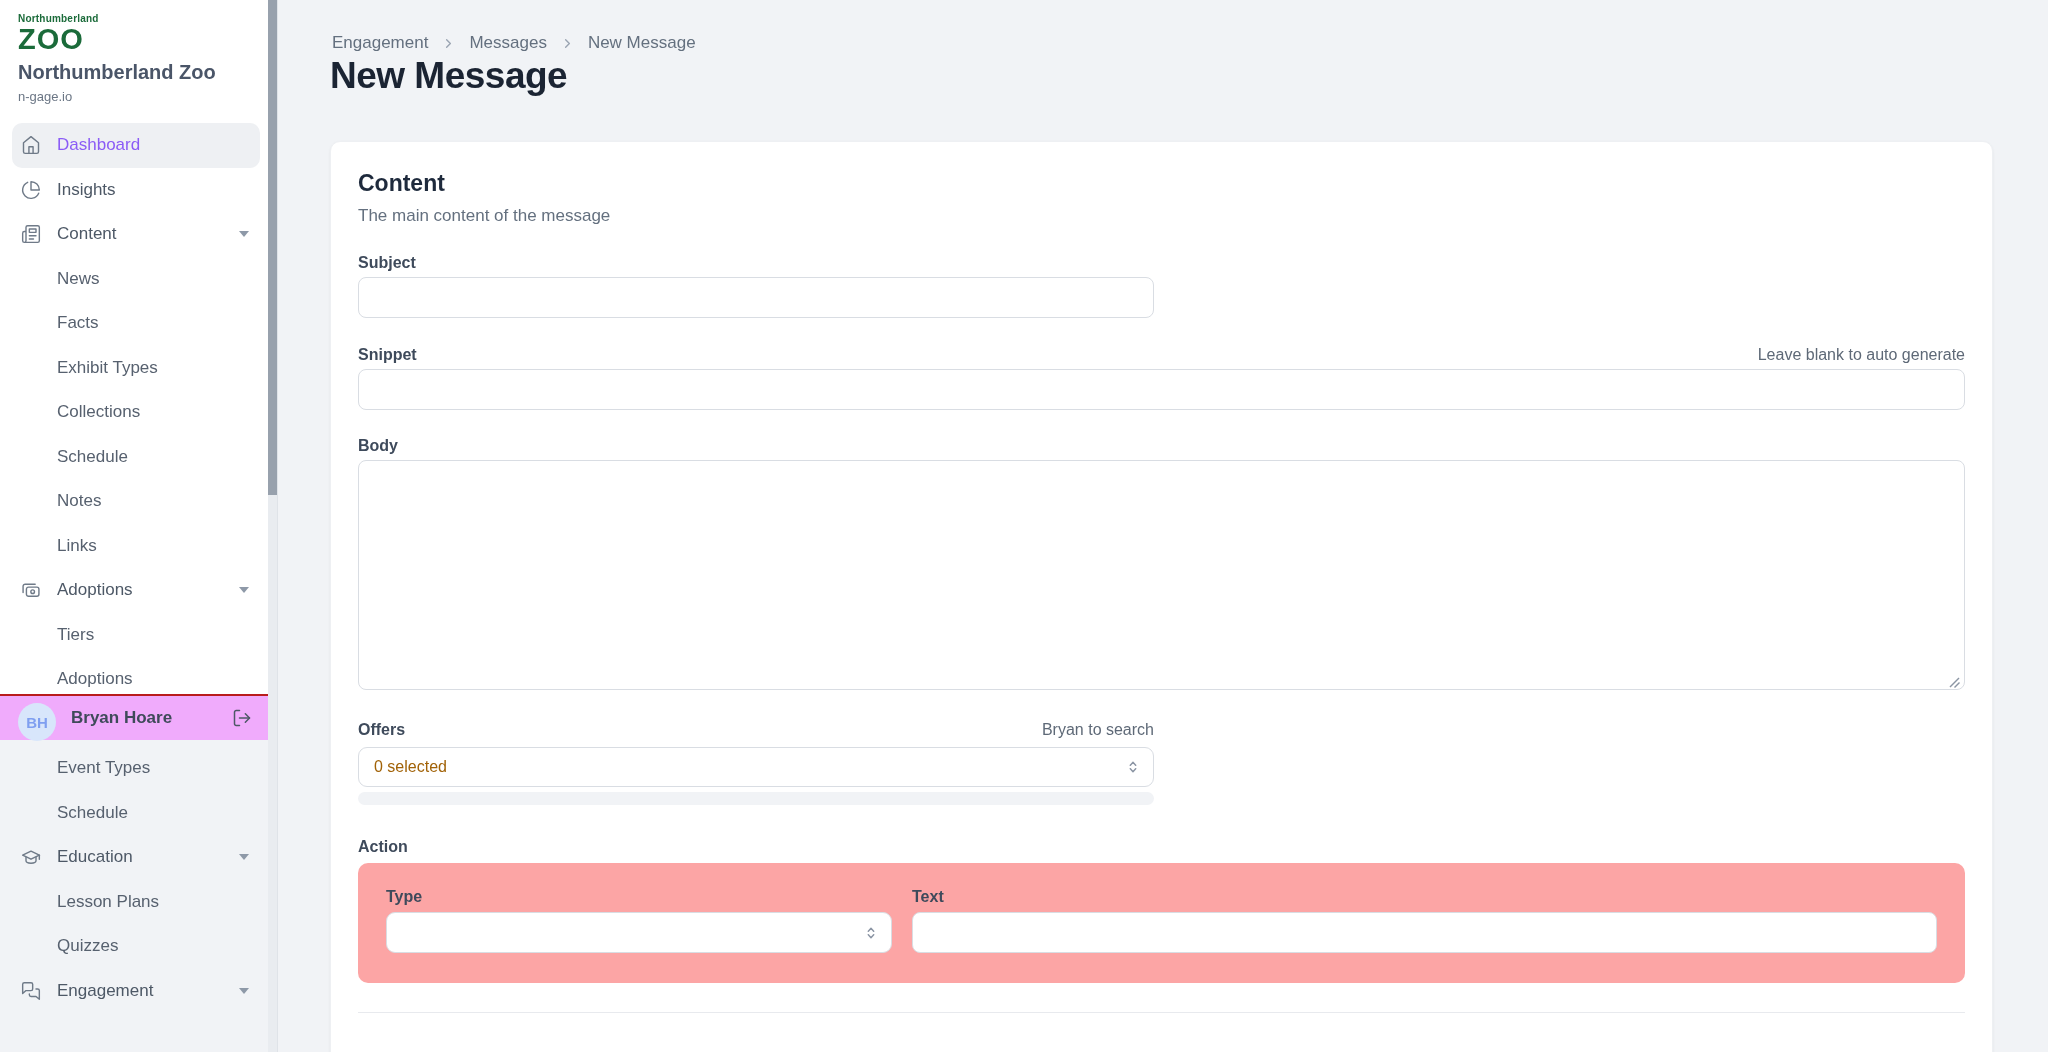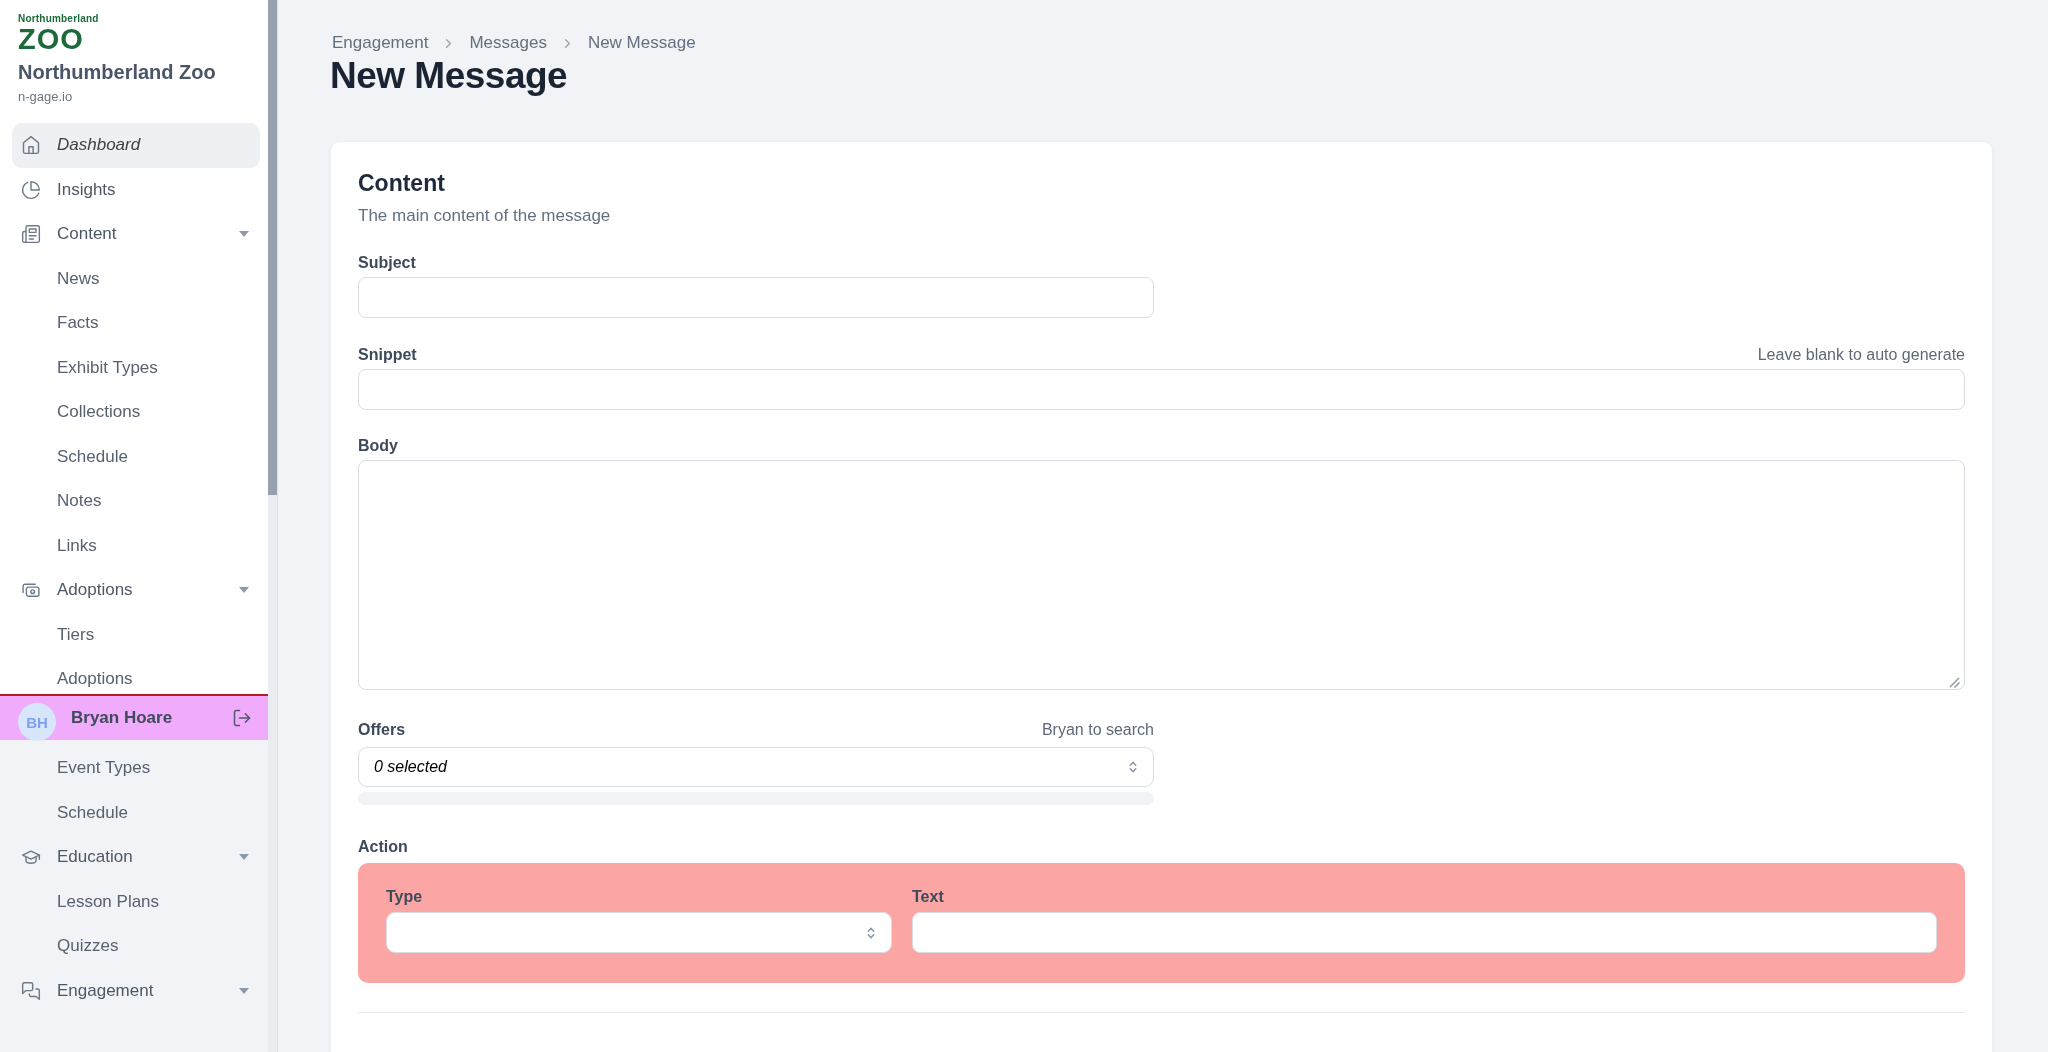--- a/index.html
+++ b/index.html
@@ -14,21 +14,21 @@
   .logo-main { display:block; font-size:29px; font-weight:bold; letter-spacing:1px; margin-top:1px; }
   .brand-name { margin-top:7px; font-size:20px; font-weight:600; color:#4a5568; }
   .brand-domain { margin-top:5px; font-size:13px; color:#6b7685; }
 
   .nav { margin-top:19px; }
   .nav-row { height:44.5px; display:flex; align-items:center; margin:0 8px 0 12px; padding-left:9px; border-radius:10px; cursor:pointer; }
   .nav-row.active { background:#eef0f3; }
   .nav-ic { width:20px; height:20px; flex:0 0 20px; margin-right:16px; }
   .nav-ic svg { width:20px; height:20px; stroke:#6f7a88; fill:none; stroke-width:1.7; stroke-linecap:round; stroke-linejoin:round; }
   .nav-label { font-size:17px; color:#4d5866; }
-  .nav-row.active .nav-label { color:#404040; font-weight:500;font-style:italic; }
+  .nav-row.active .nav-label { color:#8b5cf6; font-weight:500; }
   .nav-row.child { padding-left:45px; }
   .nav-row.child .nav-label { color:#57616f; }
   .tri { margin-left:auto; margin-right:11px; width:0; height:0; border-left:5px solid transparent; border-right:5px solid transparent; border-top:6px solid #8e99a8; }
 
   .user-bar { position:absolute; left:0; bottom:0; width:268px; height:46px; background:#f0abfc; border-top:2px solid #b91c1c; display:flex; align-items:center; padding:0 16px 0 18px;margin-top:18px; }
   .avatar { width:38px; height:38px; border-radius:50%; background:#d8e6fb; color:#7f9ff0; font-size:15px; font-weight:bold; display:flex; align-items:center; justify-content:center; margin-top:8px; }
   .user-name { margin-left:15px; font-size:17px; font-weight:600; color:#3f4a5a; }
   .logout { margin-left:auto; width:20px; height:20px; cursor:pointer; }
   .logout svg { width:20px; height:20px; stroke:#4d5866; fill:none; stroke-width:1.8; stroke-linecap:round; stroke-linejoin:round; }
 
@@ -57,21 +57,21 @@
   .field-offers { margin-top:30px; width:796px; }
   .field-action { margin-top:32px; }
 
   .inp { display:block; width:100%; height:41px; margin-top:5px; border:1px solid #d9dde3; border-radius:8px; background:#fff; font-family:"Liberation Sans",sans-serif; font-size:16px; color:#1f2937; padding:0 14px; outline:none; }
   .ta-wrap { position:relative; margin-top:5px; }
   .ta { display:block; width:100%; height:230px; border:1px solid #d9dde3; border-radius:8px; background:#fff; resize:none; outline:none; font-family:"Liberation Sans",sans-serif; font-size:16px; color:#1f2937; padding:10px 14px; }
   .grip { position:absolute; right:5px; bottom:5px; width:11px; height:11px; }
   .grip svg { width:11px; height:11px; stroke:#8b95a4; stroke-width:1.4; }
 
   .select-box { position:relative; height:40px; margin-top:8px; border:1px solid #d9dde3; border-radius:9px; background:#fff; display:flex; align-items:center; padding:0 40px 0 15px; cursor:pointer; }
-  .select-box .sel-text { font-size:16px; color:#000000;font-style:italic; }
+  .select-box .sel-text { font-size:16px; color:#a16207; }
   .unfold { position:absolute; right:12px; top:50%; transform:translateY(-50%); width:16px; height:16px; }
   .unfold svg { width:16px; height:16px; stroke:#8b95a4; fill:none; stroke-width:2.2; stroke-linecap:round; stroke-linejoin:round; display:block; }
   .chips-strip { height:13px; margin-top:5px; background:#f1f3f6; border-radius:7px; }
 
   .action-panel { margin-top:7px; background:#fca5a5; border-radius:10px; padding:24px 28px 30px 28px; display:flex; gap:20px; }
   .col-type { width:506px; }
   .col-text { flex:1; }
   .action-panel .inp, .action-panel .select-box { margin-top:6px; height:41px; }
 
   .divider { height:1px; background:#e8eaee; margin-top:29px; }

